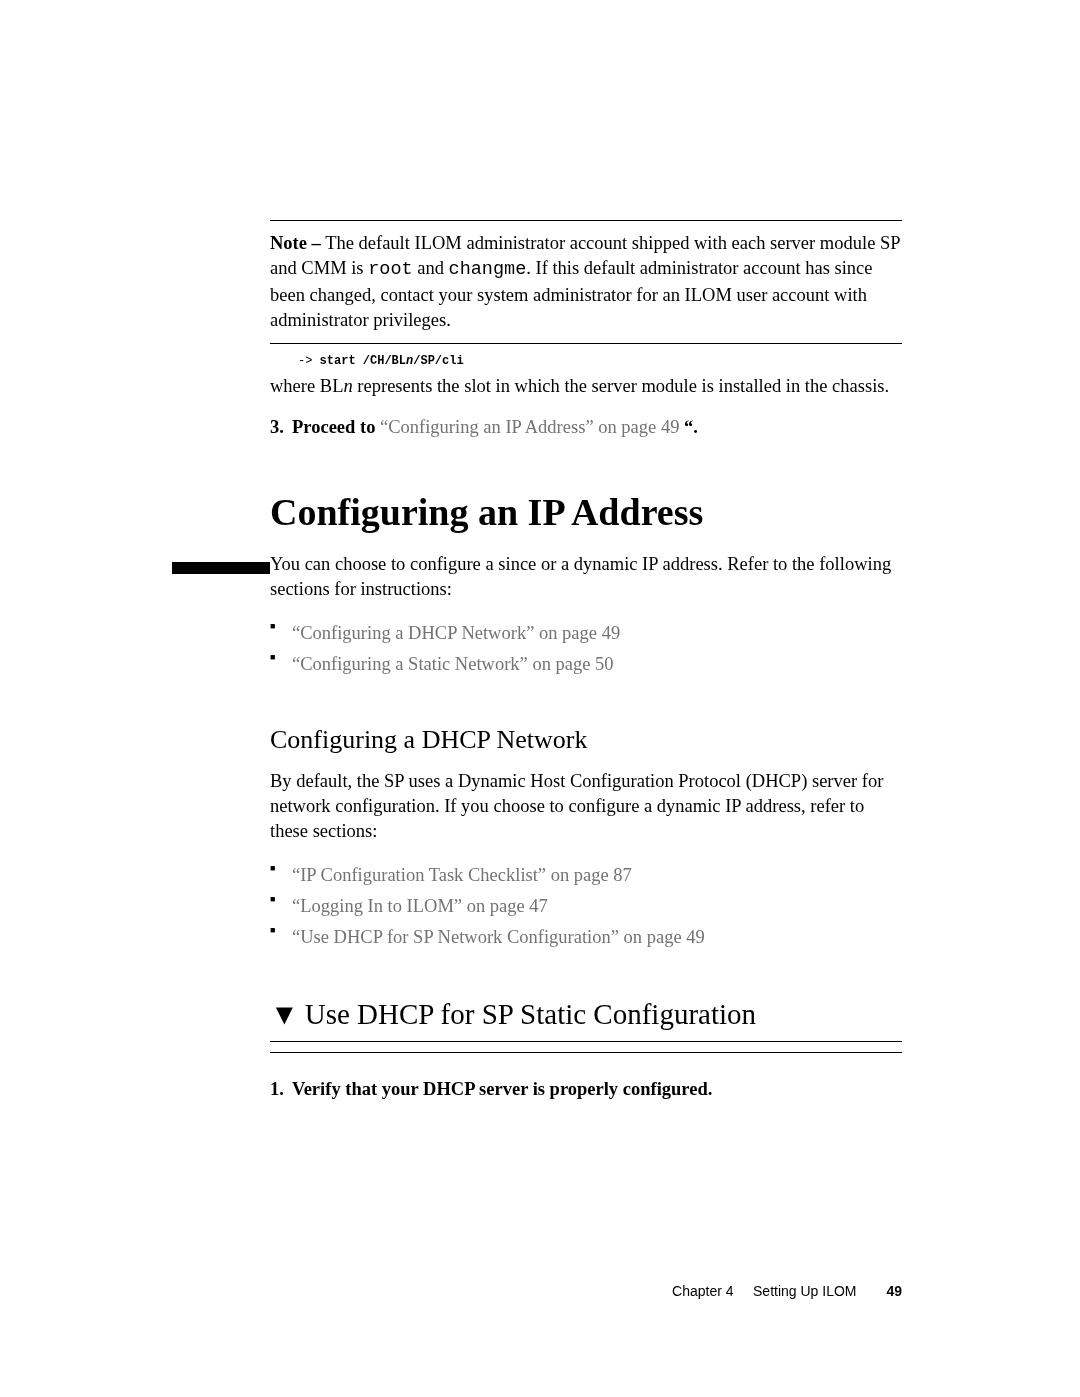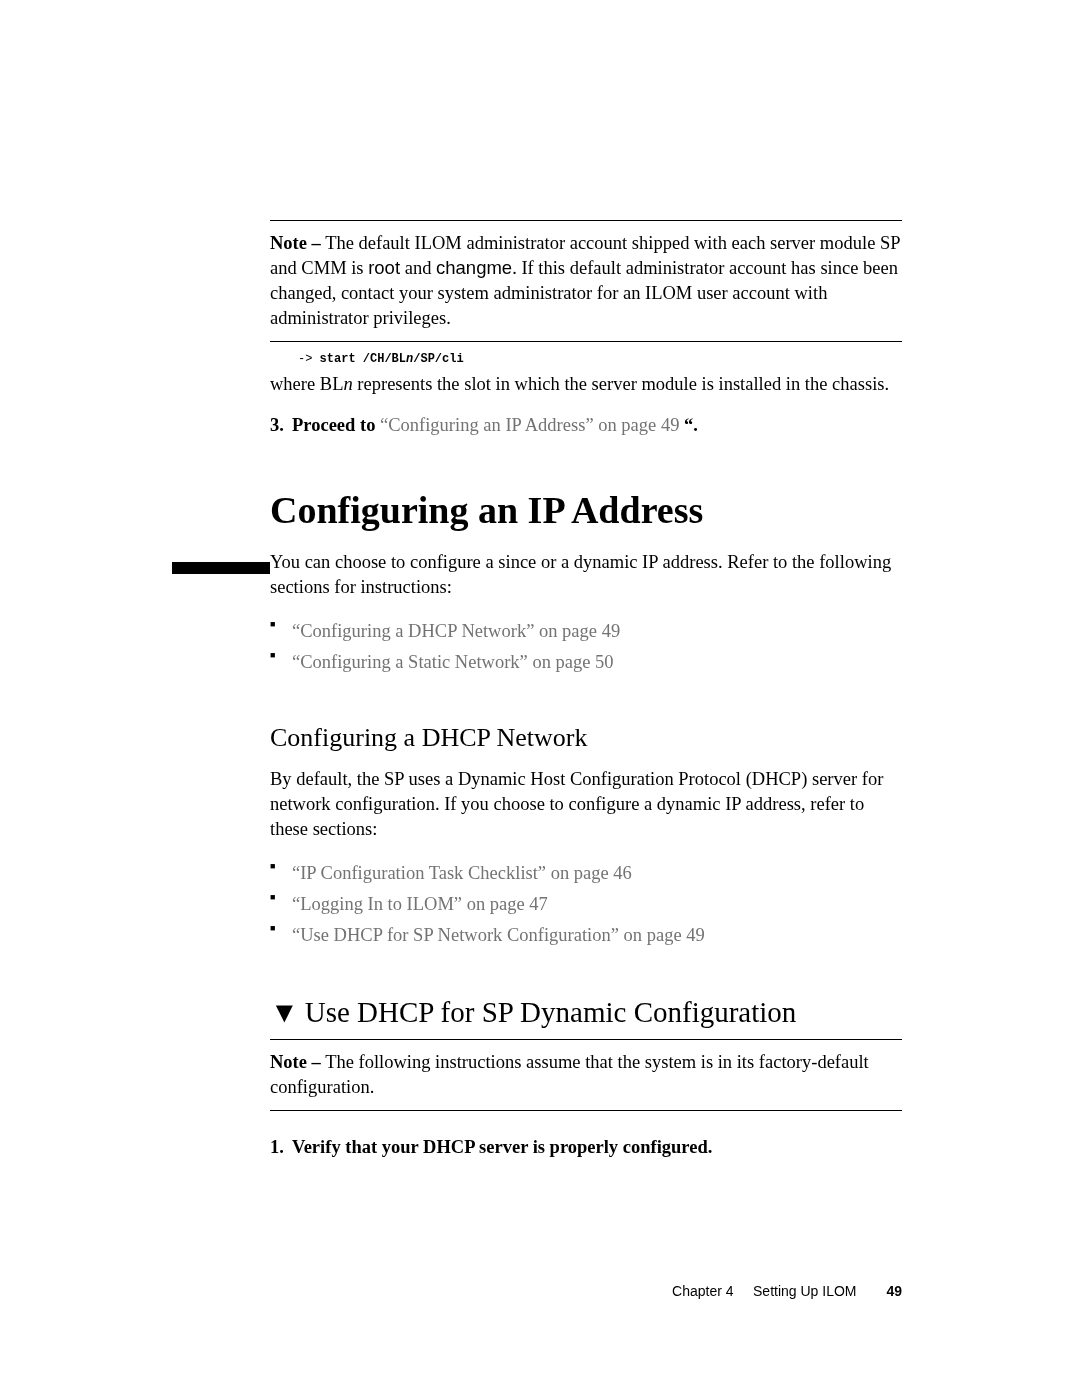--- a/index.html
+++ b/index.html
@@ -19,21 +19,21 @@
   hr.rule {
     border: none;
     border-top: 1px solid #000;
     margin: 10px 0;
   }
   .note-block {
     font-size: 18.5px;
     line-height: 1.35;
   }
   .note-block .lbl { font-weight: bold; }
-  .mono { font-family: Liberation Sans, sans-serif; }
+  .mono { font-family: Liberation Mono, monospace; }
   .indent1 { margin-left: 28px; }
   .body-text {
     font-size: 18.5px;
     line-height: 1.35;
     margin: 16px 0;
   }
   .cmd-line {
     font-family: "Courier New", monospace;
     font-size: 12px;
     margin-left: 28px;
@@ -141,33 +141,30 @@
   <h1 class="section">Configuring an IP Address</h1>
   <div class="body-text" style="margin-top:12px;">You can choose to configure a since or a dynamic IP address. Refer to the following sections for instructions:</div>
   <ul class="bullets">
     <li><a class="xref" href="#">“Configuring a DHCP Network” on page 49</a></li>
     <li><a class="xref" href="#">“Configuring a Static Network” on page 50</a></li>
   </ul>
 
   <h2 class="subsection">Configuring a DHCP Network</h2>
   <div class="body-text" style="margin-top:12px;">By default, the SP uses a Dynamic Host Configuration Protocol (DHCP) server for network configuration. If you choose to configure a dynamic IP address, refer to these sections:</div>
   <ul class="bullets">
-    <li><a class="xref" href="#">“IP Configuration Task Checklist” on page 46</a></li>
+    <li><a class="xref" href="#">“IP Configuration Task Checklist” on page 87</a></li>
     <li><a class="xref" href="#">“Logging In to ILOM” on page 47</a></li>
     <li><a class="xref" href="#">“Use DHCP for SP Network Configuration” on page 49</a></li>
   </ul>
 
   <h2 class="proc">
-    <span class="tri">▼</span><span>Use DHCP for SP Dynamic Configuration</span>
+    <span class="tri">▼</span><span>Use DHCP for SP Static Configuration</span>
   </h2>
 
   <hr class="rule">
-  <div class="note-block">
-    <span class="lbl">Note –</span><span> The following instructions assume that the system is in its factory-default configuration.</span>
-  </div>
   <hr class="rule">
 
   <div class="step" style="margin-top:24px;">
     <div class="num">1.</div>
     <div class="txt">Verify that your DHCP server is properly configured.</div>
   </div>
 
   <div class="footer">
     <span>Chapter 4</span>
     &nbsp;&nbsp;&nbsp;

